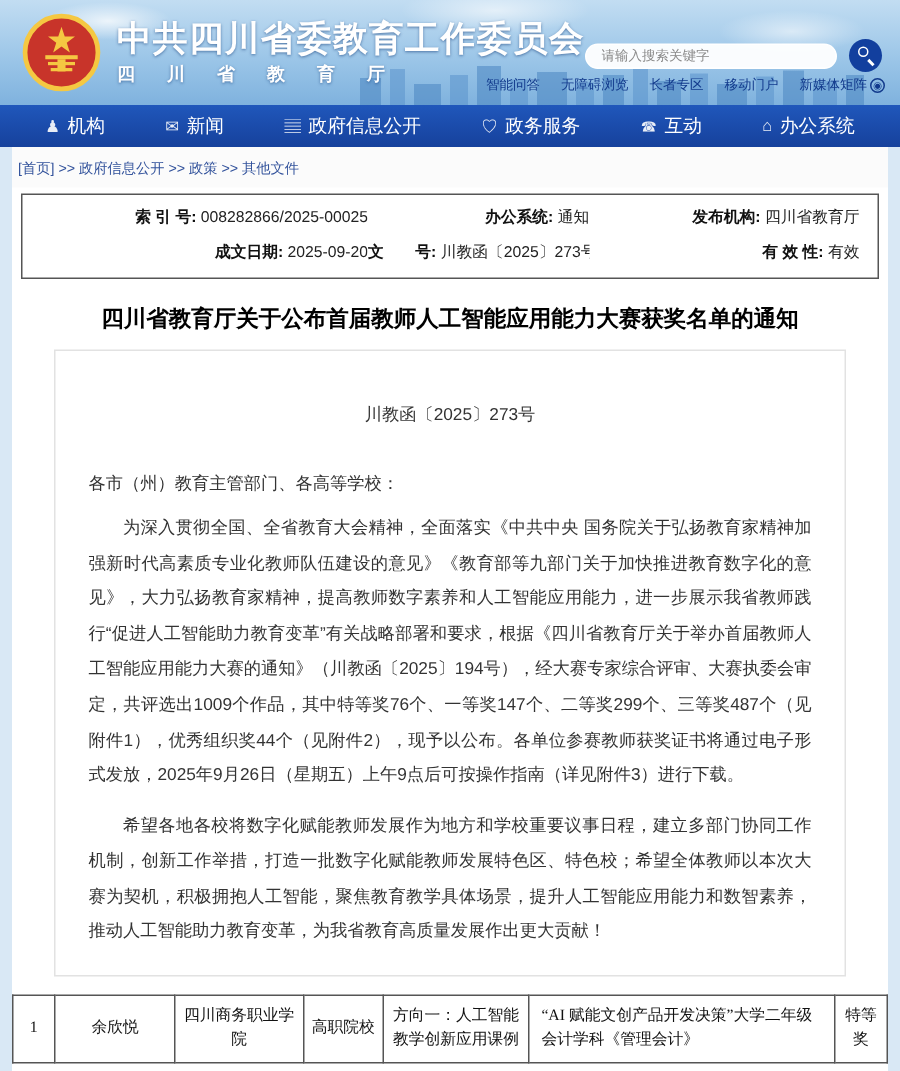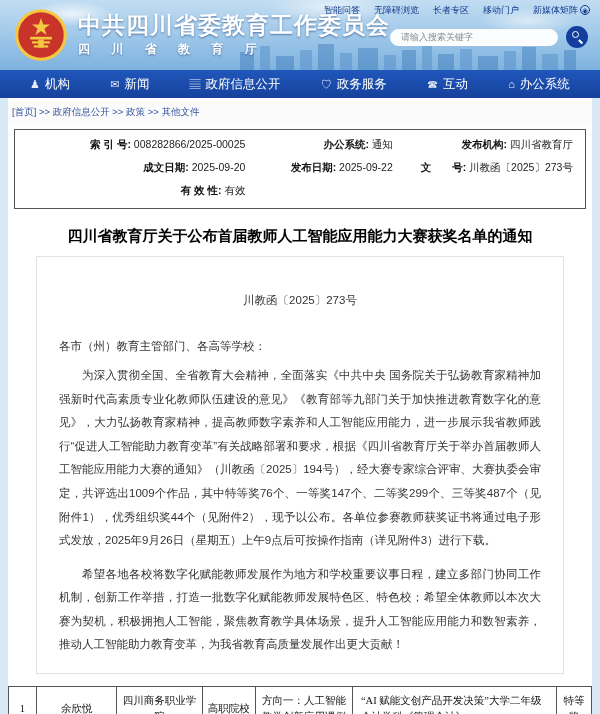--- a/index.html
+++ b/index.html
@@ -44,21 +44,21 @@
       linear-gradient(#5b94cd,#5b94cd) 312px 10px/16px 16px no-repeat,
       linear-gradient(#4b86c2,#4b86c2) 334px 6px/12px 20px no-repeat;
   }
   .emblem { position:absolute; left:14px; top:8px; width:54px; height:54px; }
   .org-names { position:absolute; left:78px; top:10px; color:#fff;
     text-shadow:0 1px 2px rgba(20,60,120,.6); white-space:nowrap; }
   .org-line1 { font-size:23px; font-weight:bold; letter-spacing:1px; }
   .org-line2 { font-size:12px; font-weight:bold; letter-spacing:9px; margin-top:0; }
   .top-links { position:absolute; right:10px; top:4px; display:flex; gap:14px;
     font-size:9px; color:#123a8c; align-items:center; }
-  .top-links a { color:#123a8c; text-decoration:none; cursor:pointer; }
+  .top-links a { color:#123a8c; text-decoration:none; cursor:pointer;margin-top:46px; }
   .newmedia-badge { display:inline-block; width:10px; height:10px; border:1px solid #123a8c;
     border-radius:50%; font-size:7px; line-height:10px; text-align:center; margin-left:2px; }
   .search-wrap { position:absolute; right:12px; top:26px; display:flex; align-items:center; gap:8px; }
   .search-input { width:168px; height:17px; border:1px solid #fff; border-radius:10px;
     padding:0 10px; font-size:9px; background:rgba(255,255,255,.95); color:#333; outline:none; }
   .search-input::placeholder { color:#8a8a8a; }
   .search-btn { width:22px; height:22px; border-radius:50%; background:#123f9e; border:none;
     position:relative; cursor:pointer; }
   .mag-circle { position:absolute; left:6px; top:5px; width:7px; height:7px;
     border:1.5px solid #fff; border-radius:50%; }
@@ -173,24 +173,20 @@
       <span class="meta-label">办公系统:</span>
       <span class="meta-value">通知</span>
     </div>
     <div class="meta-item">
       <span class="meta-label">发布机构:</span>
       <span class="meta-value">四川省教育厅</span>
     </div>
     <div class="meta-item">
       <span class="meta-label">成文日期:</span>
       <span class="meta-value">2025-09-20</span>
-    </div>
-    <div class="meta-item">
-      <span class="meta-label">发布日期:</span>
-      <span class="meta-value">2025-09-22</span>
     </div>
     <div class="meta-item">
       <span class="meta-label">文　　号:</span>
       <span class="meta-value">川教函〔2025〕273号</span>
     </div>
     <div class="meta-item">
       <span class="meta-label">有 效 性:</span>
       <span class="meta-value">有效</span>
     </div>
   </div>

